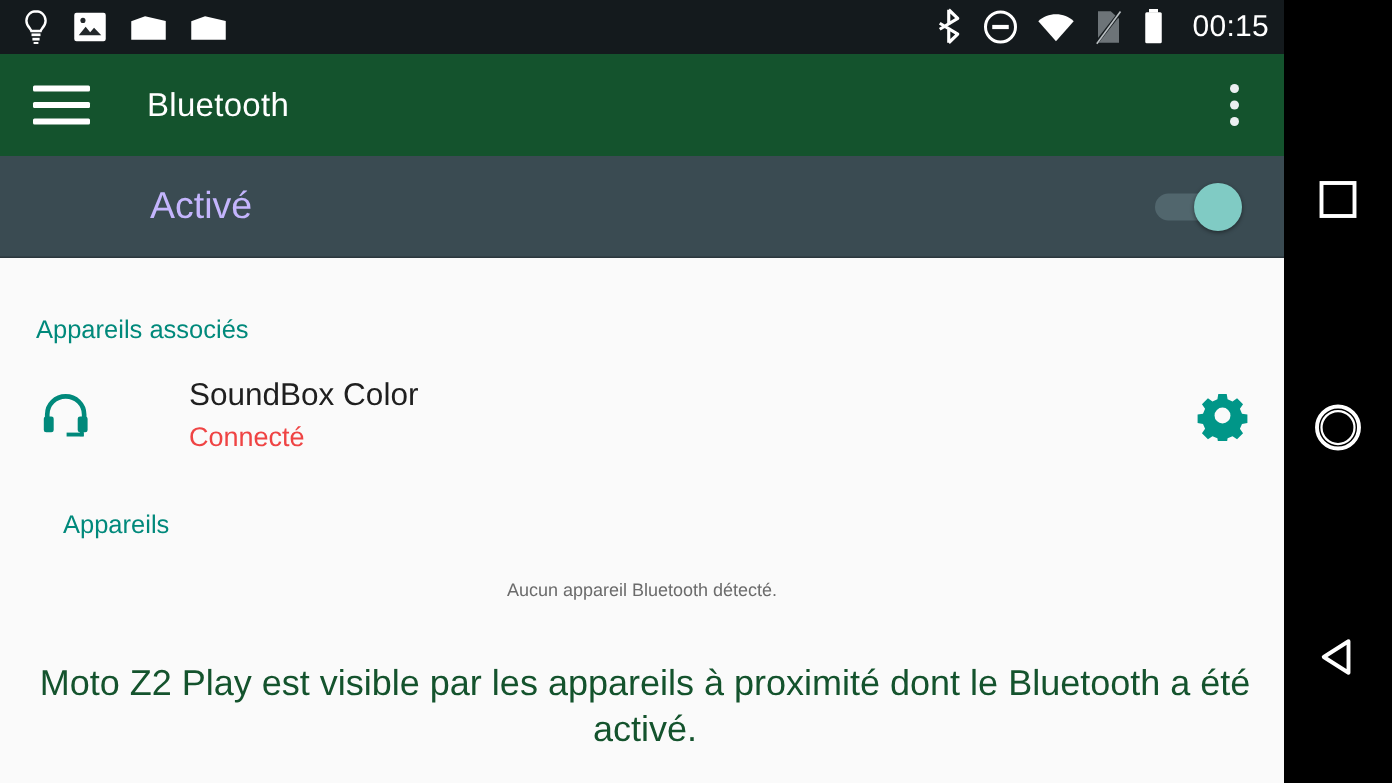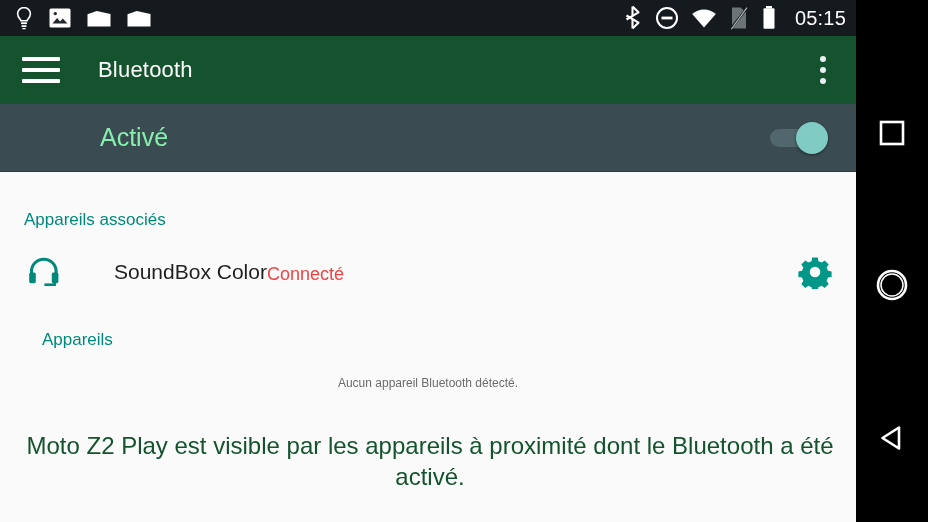--- a/index.html
+++ b/index.html
@@ -69,21 +69,21 @@
 
   
   #toggle-bar {
     height:68px; flex:0 0 68px;
     background:#3a4b52;
     display:flex; align-items:center;
     padding:0 28px 0 100px;
     border-bottom:1px solid #2b373d;
   }
   #toggle-state {
-    color:#86efac; font-size:25px; font-weight:400;
+    color:#c4b5fd; font-size:25px; font-weight:400;
   }
   #bt-switch {
     margin-left:auto; position:relative;
     width:58px; height:32px; cursor:pointer;
     display:flex; align-items:center;
   }
   #bt-track {
     position:absolute; left:0; top:7px;
     width:50px; height:18px; border-radius:9px;
     background:#51666d;
@@ -106,21 +106,21 @@
   }
   #paired-header { padding-top:38px; }
   #available-header { padding-top:20px;padding-left:42px; }
 
   #device-row {
     display:flex; align-items:center;
     padding:22px 24px 18px 24px;
     min-height:76px; cursor:pointer;
   }
   #device-icon { width:42px; flex:0 0 42px; display:flex; align-items:center; justify-content:flex-start; }
-  #device-texts { margin-left:48px; display:flex; flex-direction:row; justify-content:center; }
+  #device-texts { margin-left:60px; display:flex; flex-direction:column; justify-content:center; }
   #device-name { font-size:21px; color:#1f1f1f; line-height:1.18; }
   #device-status { font-size:18px; color:#ef4444; margin-top:4px; }
   #device-settings { margin-left:auto; cursor:pointer; display:flex; align-items:center; }
 
   #empty-text {
     text-align:center; color:#6b6b6b; font-size:12px;
     padding-top:26px;
   }
   #visibility-text {
     color:#14532d; font-size:24px;
@@ -189,21 +189,21 @@
           <path d="M3 22.5h14V6.5L11.5 1.5H3z" fill="#6d7478"></path>
           <path d="M1.2 23.6L18.8 0.9" stroke="#141a1d" stroke-width="2.4"></path>
           <path d="M2.2 23.2L18 1.6" stroke="#b9bfc2" stroke-width="1.1"></path>
         </svg>
 
         <svg class="sb-icon" width="16" height="26" viewBox="0 0 16 26">
           <rect x="5" y="1" width="6" height="2.4" fill="#fff"></rect>
           <rect x="2.5" y="3.2" width="11" height="20.6" rx="1" fill="#fff"></rect>
         </svg>
 
-        <span id="clock">05:15</span>
+        <span id="clock">00:15</span>
       </div>
     </div>
 
     <div id="app-bar">
       <div id="hamburger">
         <span></span>
         <span></span>
         <span></span>
       </div>
       <div id="app-title">Bluetooth</div>

